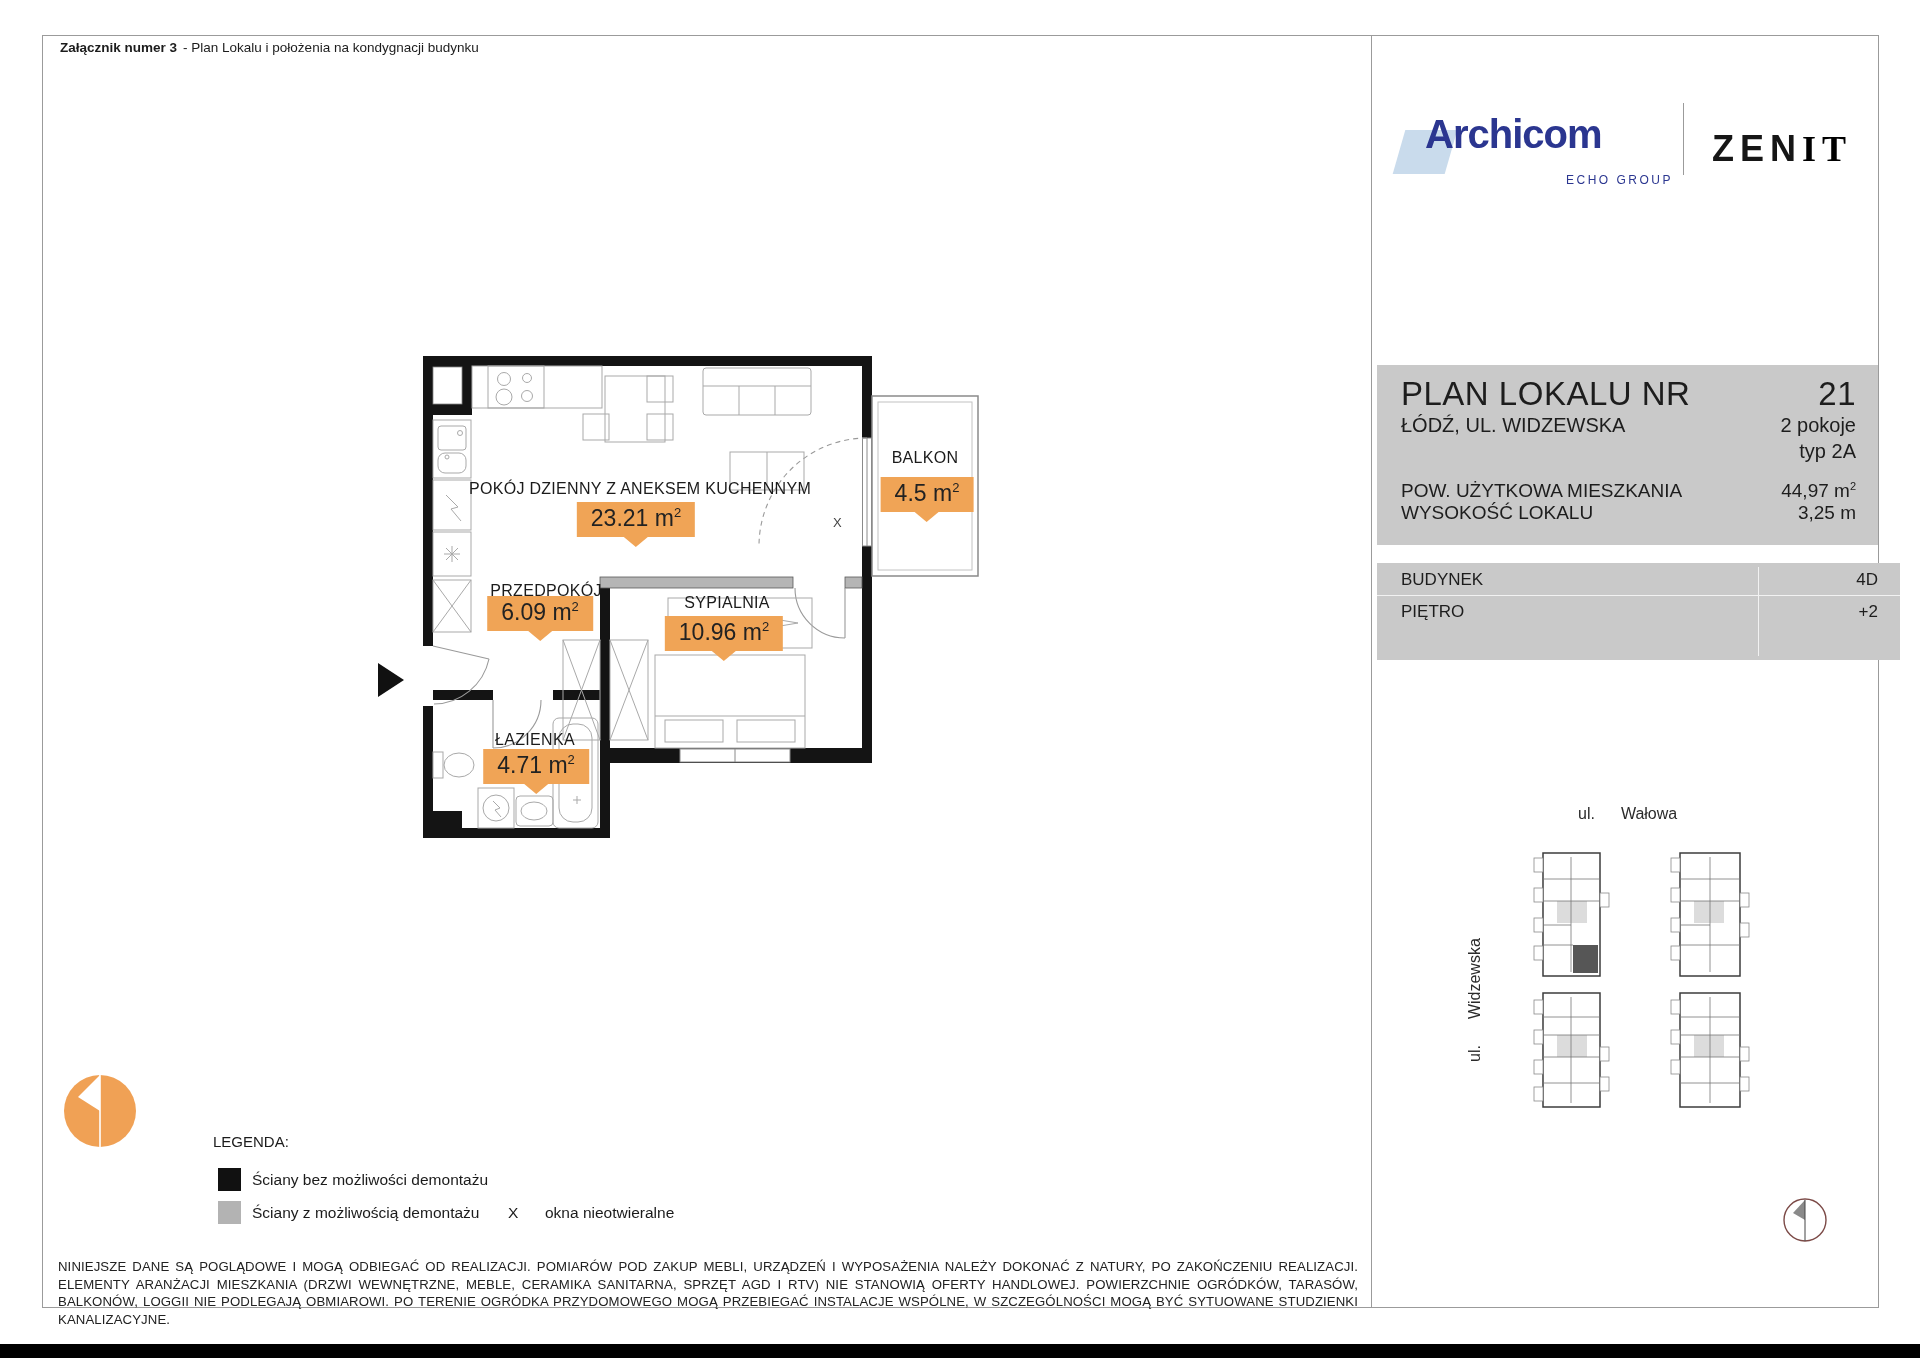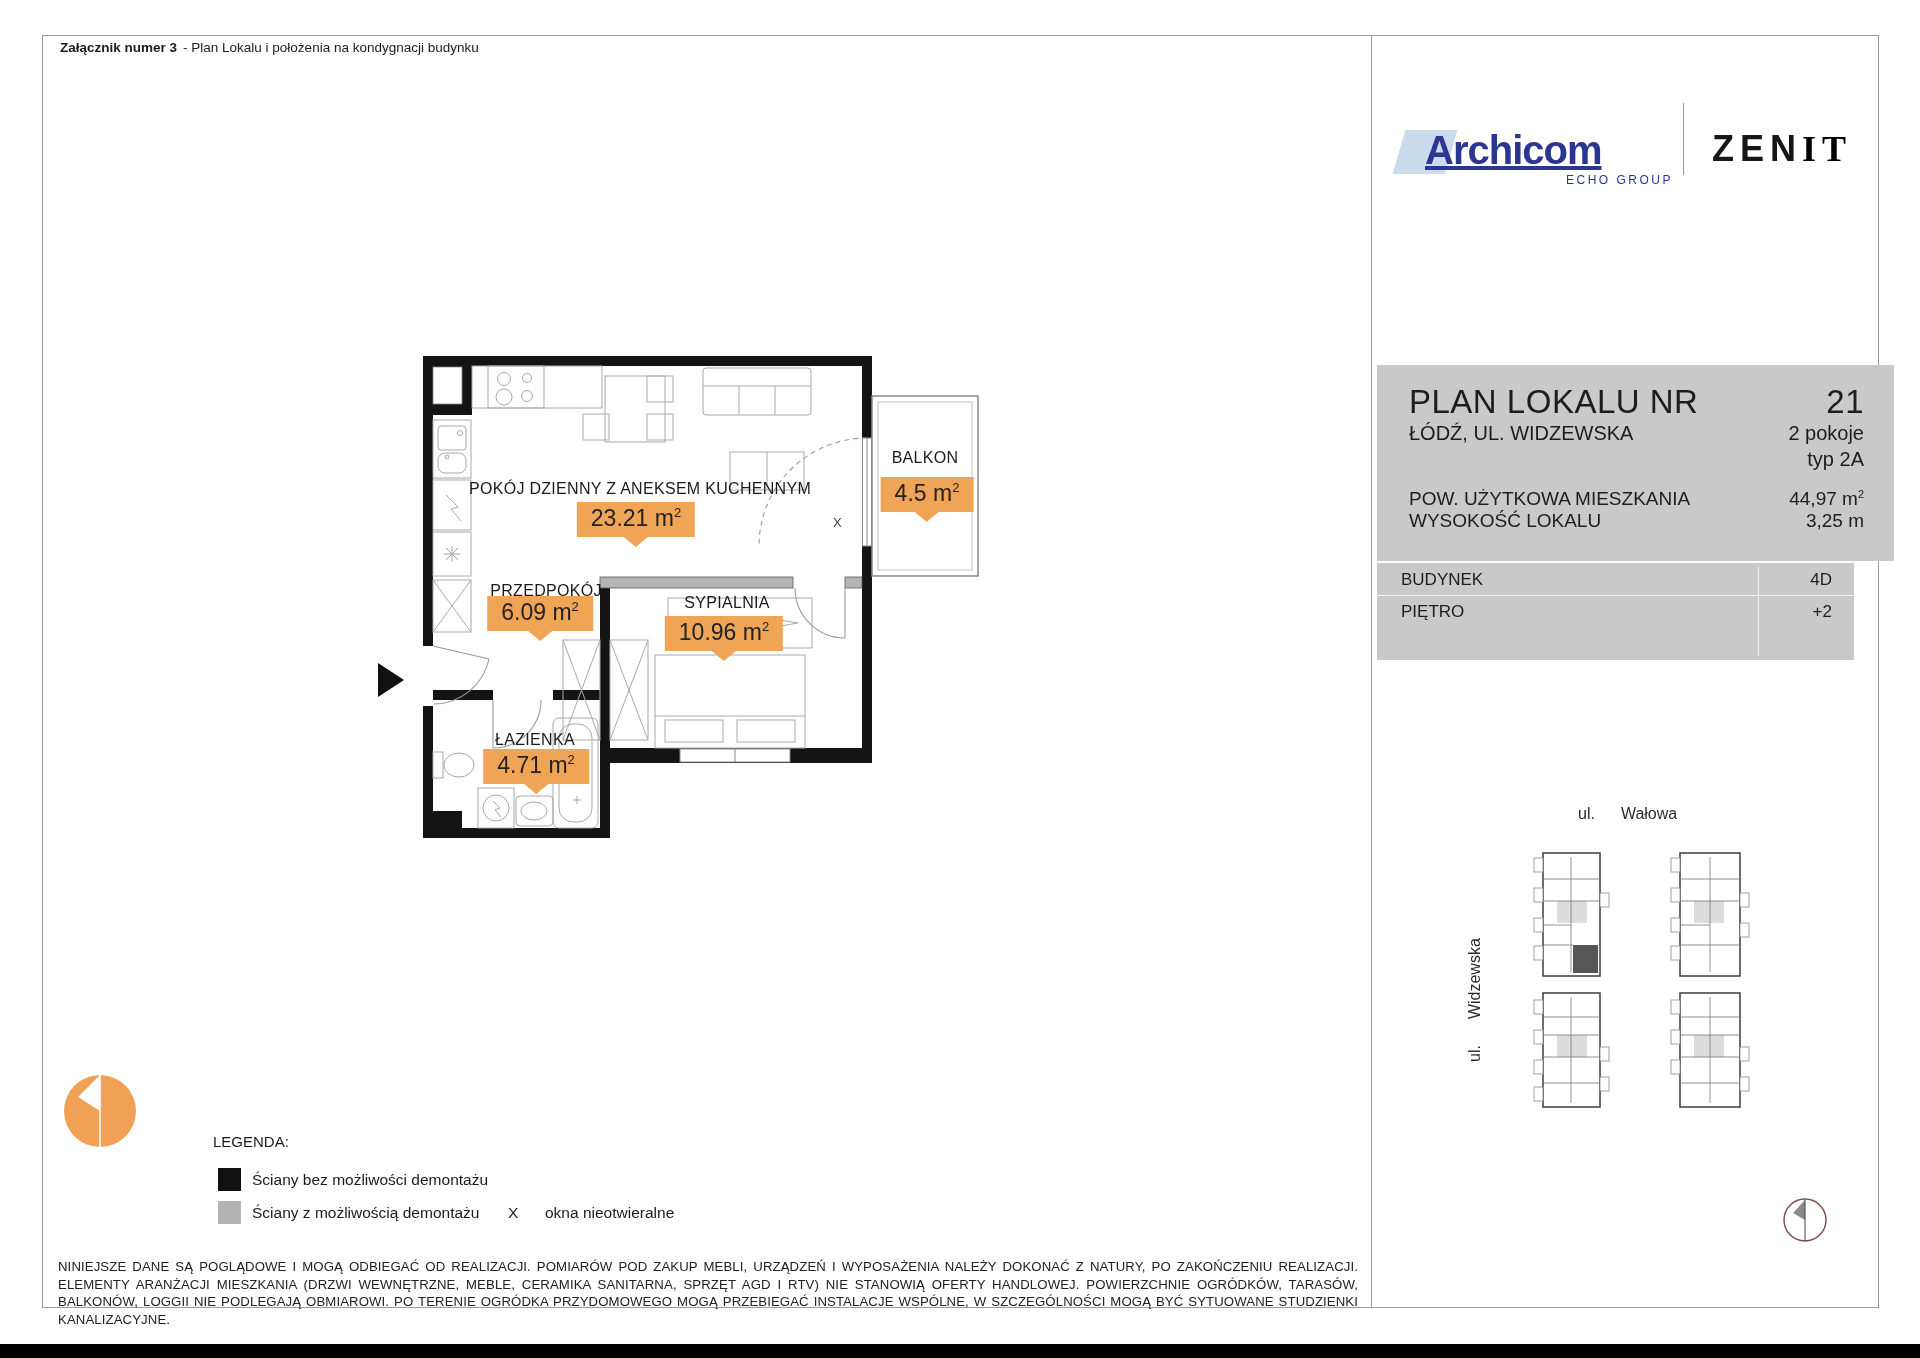--- a/index.html
+++ b/index.html
@@ -55,28 +55,28 @@
   <div class="frameline" style="left:42px;top:35px;width:1px;height:1272px;"></div>
   <div class="frameline" style="left:1878px;top:35px;width:1px;height:1272px;"></div>
   <div class="frameline" style="left:42px;top:1307px;width:1837px;height:1px;"></div>
   <div class="frameline" style="left:1371px;top:35px;width:1px;height:1272px;"></div>
 
   <div class="hdr">
     <b>Załącznik numer 3</b><span>- Plan Lokalu i położenia na kondygnacji budynku</span>
   </div>
 
   <div class="para" style="left:1399px;top:130px;"></div>
-  <div class="archicom-word" style="left:1425px;top:128px;text-decoration:underline;">Archicom</div>
+  <div class="archicom-word" style="left:1425px;top:112px;">Archicom</div>
   <div class="echo" style="left:1566px;top:173px;">ECHO GROUP</div>
   <div class="frameline" style="left:1683px;top:103px;width:1px;height:72px;"></div>
   <div class="zenit" style="left:1712px;top:128px;">
     <span class="zen">ZEN</span><span class="it">IT</span>
   </div>
 
-  <div class="graybox" style="left:1377px;top:365px;width:501px;height:180px;padding:8px;">
+  <div class="graybox" style="left:1377px;top:365px;width:501px;height:180px;padding:0;">
     <div style="padding:10px 22px 0 24px;">
       <div class="row-flex">
         <span class="ib-title">PLAN LOKALU NR</span>
         <span class="ib-title">21</span>
       </div>
       <div class="row-flex" style="margin-top:1px;">
         <span class="ib-mid">ŁÓDŹ, UL. WIDZEWSKA</span>
         <span class="ib-mid">2 pokoje</span>
       </div>
       <div class="ib-mid" style="text-align:right;margin-top:3px;">typ 2A</div>
@@ -84,21 +84,21 @@
         <span class="ib-small">POW. UŻYTKOWA MIESZKANIA</span>
         <span class="ib-small"><span>44,97</span>&nbsp;<span>m</span><sup style="font-size:11px;">2</sup></span>
       </div>
       <div class="row-flex" style="">
         <span class="ib-small">WYSOKOŚĆ LOKALU</span>
         <span class="ib-small">3,25 m</span>
       </div>
     </div>
   </div>
 
-  <div class="graybox" style="left:1377px;top:563px;width:477px;height:96px;padding-top:1px;">
+  <div class="graybox" style="left:1377px;top:563px;width:523px;height:96px;padding-top:1px;">
     <div class="loc-vline"></div>
     <div class="loc-row">
       <span>BUDYNEK</span>
       <span>4D</span>
     </div>
     <div class="loc-row">
       <span>PIĘTRO</span>
       <span>+2</span>
     </div>
   </div>

